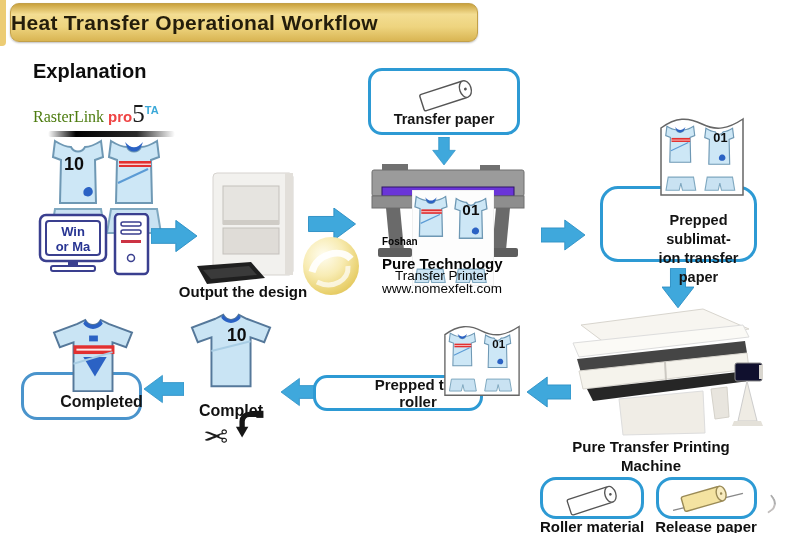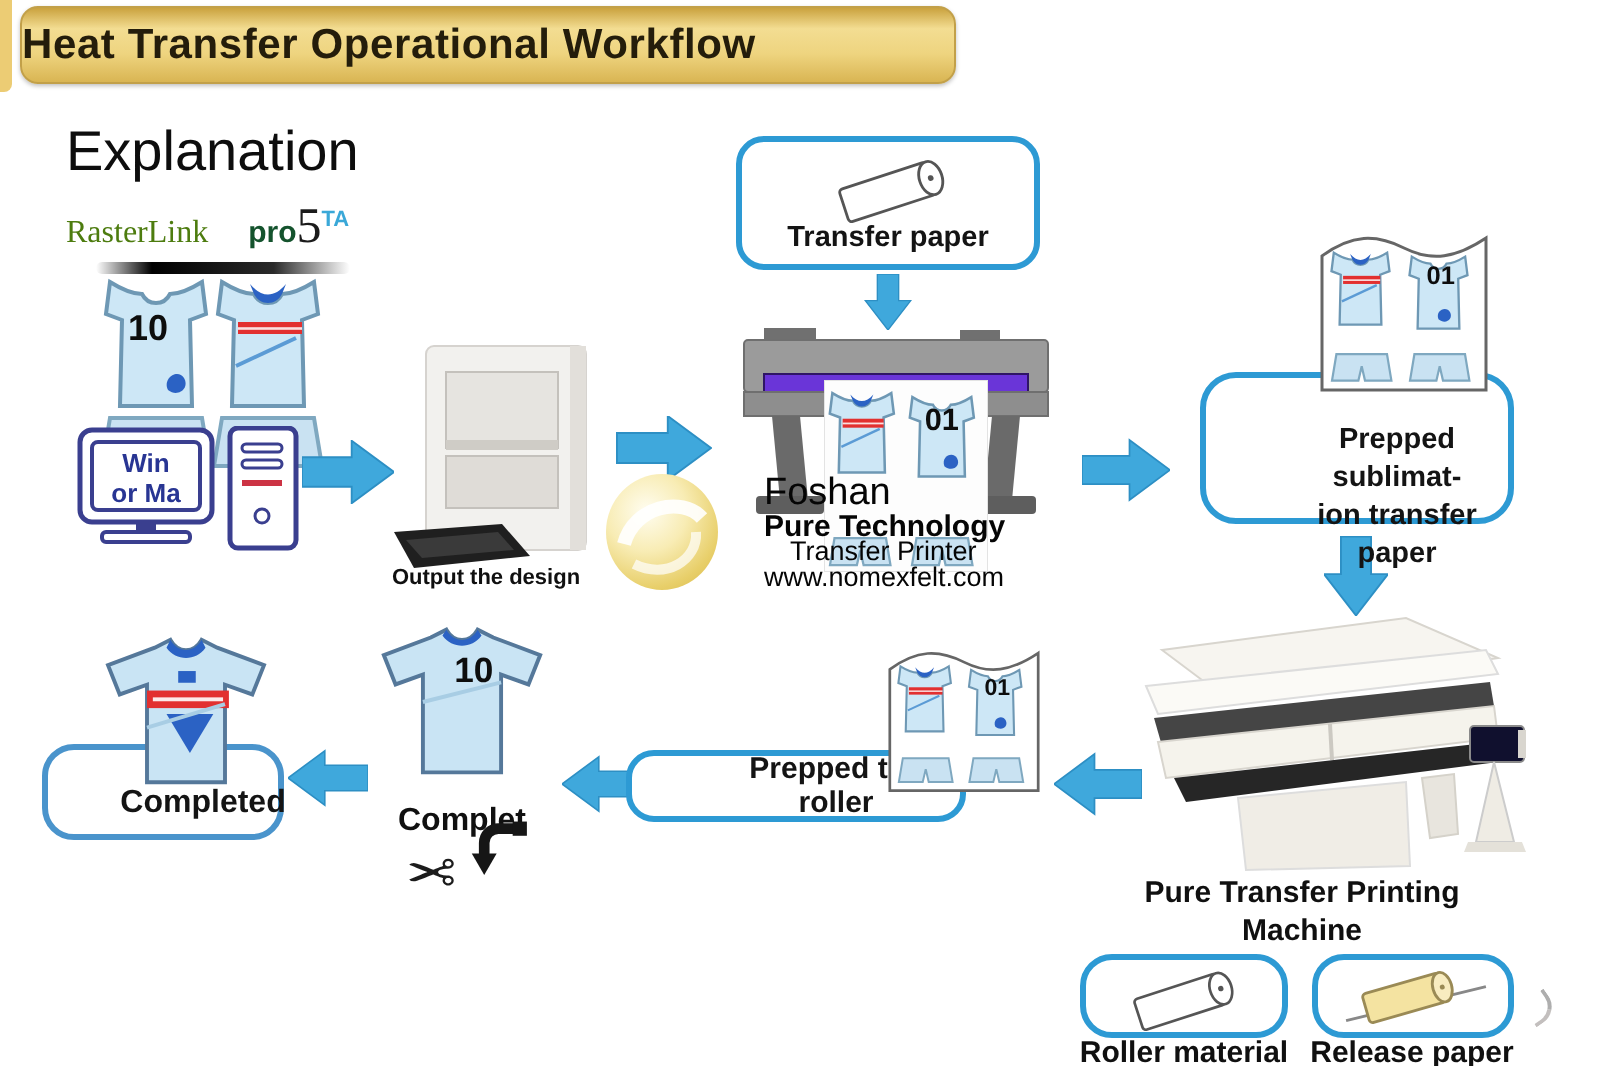--- a/index.html
+++ b/index.html
@@ -5,24 +5,24 @@
   html,body{margin:0;padding:0;background:#fff;}
   .stage{position:relative;width:800px;height:533px;background:#ffffff;overflow:hidden;
          font-family:"Liberation Sans",sans-serif;color:#151515;}
   .abs{position:absolute;}
   .banner{position:absolute;left:10px;top:3px;width:466px;height:37px;border-radius:9px;
           background:linear-gradient(180deg,#caa23e 0%,#f3dd92 28%,#eed47f 62%,#d9b553 100%);
           border:1px solid #c2a049;display:flex;align-items:center;justify-content:flex-start;
           box-shadow:0 1px 2px rgba(0,0,0,.25);}
   .banner span{font-size:21px;font-weight:700;color:#241d0b;letter-spacing:.3px;}
   .leftstrip{position:absolute;left:0;top:0;width:6px;height:46px;background:#ecCC74;border-radius:0 0 4px 0;}
-  .heading{position:absolute;left:33px;top:60px;font-size:28px;font-weight:400;color:#0d0d0d;text-align:center;}
+  .heading{position:absolute;left:33px;top:60px;font-size:20px;font-weight:700;color:#0d0d0d;text-align:center;}
   .logo{position:absolute;left:33px;top:100px;white-space:nowrap;}
   .logo .rl{font-family:"Liberation Serif",serif;font-size:16px;color:#4d7c0f;margin-top:46px;}
-  .logo .pro{font-weight:700;font-size:15px;color:#14532d;margin-left:20px;}
+  .logo .pro{font-weight:700;font-size:15px;color:#ef4444;margin-left:4px;}
   .logo .five{font-family:"Liberation Serif",serif;font-size:25px;color:#1b1b1b;}
   .logo .ta{font-size:11px;font-weight:700;color:#3aa8d8;vertical-align:8px;}
   .brush{position:absolute;left:48px;top:131px;width:127px;height:6px;border-radius:3px;
          background:linear-gradient(90deg,rgba(0,0,0,0),#000 22%,#2a2a2a 70%,rgba(0,0,0,0));}
   .box{position:absolute;background:#fff;border:3px solid #2d9ad4;border-radius:14px;box-sizing:border-box;padding-left:40px;}
   .blabel{font-weight:700;color:#141414;text-align:center;}
   .arrow{position:absolute;}
   .caption{position:absolute;font-weight:700;color:#101010;text-align:center;}
   .brand{position:absolute;color:#050505;white-space:nowrap;z-index:6;}
   .gold{position:absolute;left:303px;top:237px;width:56px;height:58px;border-radius:50%;
@@ -82,21 +82,21 @@
 
   <svg class="abs" style="left:195px;top:170px;" width="102" height="120" viewBox="0 0 102 120">
     <rect x="18" y="3" width="80" height="102" rx="4" fill="#f2f1ee" stroke="#d6d3cf"></rect>
     <rect x="90" y="3" width="8" height="102" fill="#e2dfda"></rect>
     <rect x="28" y="16" width="56" height="38" fill="#e6e4e0" stroke="#c4c1bc"></rect>
     <rect x="28" y="58" width="56" height="26" fill="#dfdcd7" stroke="#c4c1bc"></rect>
     <rect x="28" y="50" width="56" height="5" fill="#cfccc6"></rect>
     <polygon points="2,96 56,92 70,108 12,114" fill="#1f1f1f"></polygon>
     <polygon points="8,100 54,96 62,105 16,109" fill="#3a3a3a"></polygon>
   </svg>
-  <div class="caption" style="left:162px;top:283px;width:162px;font-size:11px;">Output the design</div>
+  <div class="caption" style="left:162px;top:283px;width:162px;font-size:15px;">Output the design</div>
 
   <svg class="arrow" style="left:308px;top:208px;" width="48" height="32" viewBox="0 0 50 34">
     <polygon points="0,9 27,9 27,0 50,17 27,34 27,25 0,25" fill="#3fa8dc" stroke="#2d8fc4"></polygon>
   </svg>
 
   <div class="gold">
     <svg width="56" height="58" viewBox="0 0 56 58">
       <path d="M9,35 C14,16 38,11 48,22" stroke="rgba(255,255,255,0.9)" stroke-width="7" fill="none"></path>
       <path d="M14,45 C30,53 46,43 45,29" stroke="rgba(255,255,255,0.7)" stroke-width="5" fill="none"></path>
     </svg>
@@ -144,21 +144,21 @@
       <path d="M30,58 C27,50 37,46 40,52 C43,58 36,63 30,58 Z" fill="#2b62c4"></path>
     </g>
     <g transform="translate(3,78) scale(0.56)">
       <path d="M4,2 L50,2 L54,26 L30,26 L27,13 L24,26 L0,26 Z" fill="#c9e2f2" stroke="#7fa8c0" stroke-width="2"></path>
     </g>
     <g transform="translate(44,78) scale(0.56)">
       <path d="M4,2 L50,2 L54,26 L30,26 L27,13 L24,26 L0,26 Z" fill="#c9e2f2" stroke="#7fa8c0" stroke-width="2"></path>
     </g>
   </svg>
 
-  <div class="brand" style="left:382px;top:236px;font-size:19px;font-weight:400;">Foshan</div>
+  <div class="brand" style="left:382px;top:236px;font-size:10px;font-weight:700;">Foshan</div>
   <div class="brand" style="left:382px;top:255px;font-size:15px;font-weight:800;">Pure Technology</div>
   <div class="brand" style="left:395px;top:268px;font-size:13.5px;">Transfer Printer</div>
   <div class="brand" style="left:382px;top:281px;font-size:13.5px;">www.nomexfelt.com</div>
 
   <svg class="arrow" style="left:541px;top:219px;" width="44" height="32" viewBox="0 0 50 34">
     <polygon points="0,9 27,9 27,0 50,17 27,34 27,25 0,25" fill="#3fa8dc" stroke="#2d8fc4"></polygon>
   </svg>
 
   <svg class="abs" style="left:658px;top:114px;z-index:4;" width="88" height="84" viewBox="0 0 88 84">
     <path d="M3,14 C18,3 30,3 44,10 C58,17 70,15 85,5 L85,81 L3,81 Z" fill="#ffffff" stroke="#666" stroke-width="1.5"></path>

